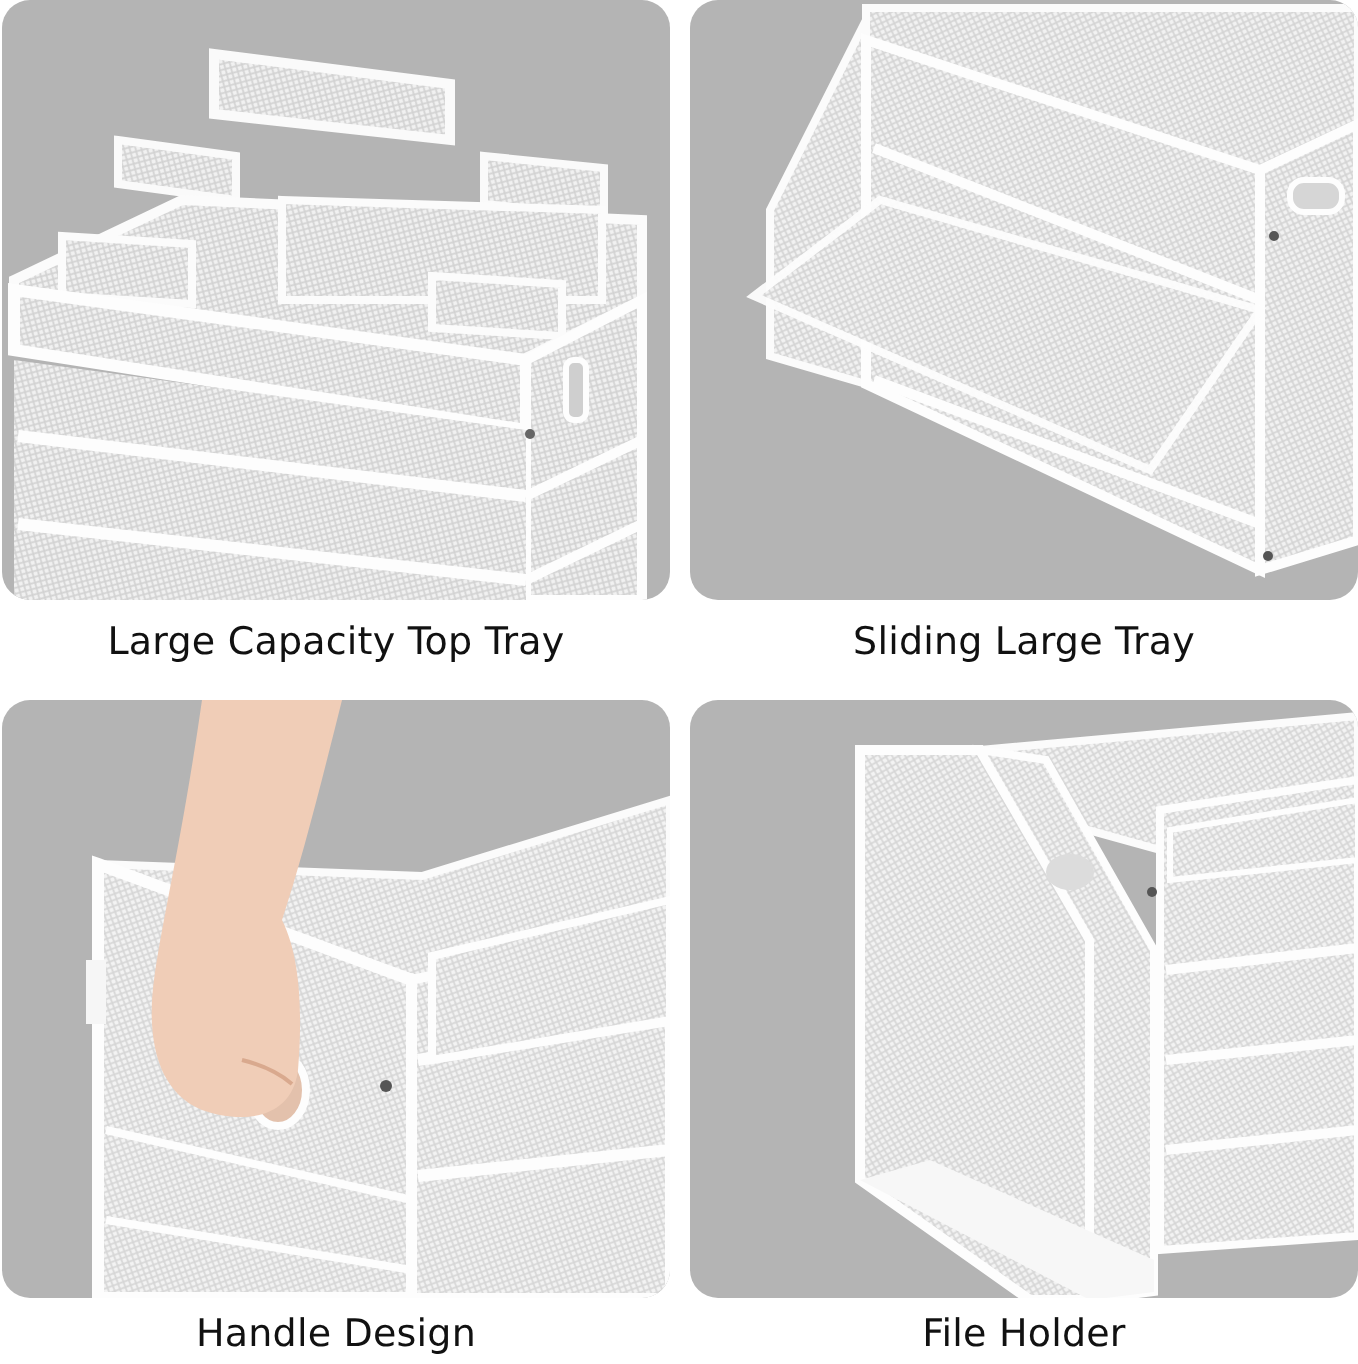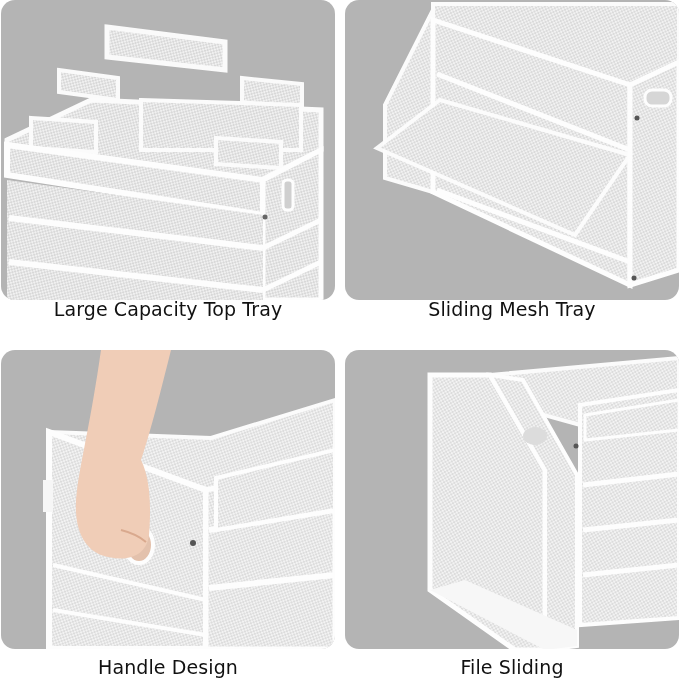--- a/index.html
+++ b/index.html
@@ -8,21 +8,21 @@
     .cell { position: absolute; width: 334px; }
     .panel { position: absolute; left: 0; top: 0; width: 334px; height: 300px;
              background: #b4b4b4; border-radius: 14px; overflow: hidden; }
     .panel svg { display: block; }
     .caption { position: absolute; left: 0; width: 334px; text-align: center;
                font-size: 19px; color: #111111; letter-spacing: 0.1px; }
     #cell-0 { left: 1px; top: 0px; }
     #cell-1 { left: 345px; top: 0px; }
     #cell-2 { left: 1px; top: 350px; }
     #cell-3 { left: 345px; top: 350px; }
-    #cell-0 .caption, #cell-1 .caption { top: 298px; }
+    #cell-0 .caption, #cell-1 .caption { top: 310px; }
     #cell-2 .caption, #cell-3 .caption { top: 306px; text-align: center; }
     #cell-2 .panel, #cell-3 .panel { height: 299px; }
   </style>
 </head>
 <body>
 
 <div class="cell" id="cell-0">
   <div class="panel">
     <svg width="334" height="300" viewBox="0 0 334 300">
       <defs>
@@ -76,21 +76,21 @@
 
       <line x1="92" y1="74" x2="285" y2="150" stroke="#fdfdfd" stroke-width="5"></line>
       <line x1="92" y1="190" x2="285" y2="262" stroke="#fdfdfd" stroke-width="5"></line>
 
       <polygon points="32,148 95,100 285,155 230,235" fill="url(#mesh1)" stroke="#fdfdfd" stroke-width="4" opacity="0.95"></polygon>
       <circle cx="292" cy="118" r="2.5" fill="#555"></circle>
       <circle cx="289" cy="278" r="2.5" fill="#555"></circle>
       <rect x="300" y="90" width="26" height="16" rx="7" fill="#d6d6d6" stroke="#fdfdfd" stroke-width="3"></rect>
     </svg>
   </div>
-  <div class="caption">Sliding Mesh Tray</div>
+  <div class="caption">Sliding Large Tray</div>
 </div>
 
 <div class="cell" id="cell-2">
   <div class="panel">
     <svg width="334" height="299" viewBox="0 0 334 299">
       <defs>
         <pattern id="mesh2" width="4" height="4" patternUnits="userSpaceOnUse" patternTransform="rotate(25)">
           <rect width="4" height="4" fill="#f3f3f3"></rect>
           <path d="M0 0 L4 4 M4 0 L0 4" stroke="#d6d6d6" stroke-width="0.8"></path>
         </pattern>
@@ -137,14 +137,14 @@
 
       <polygon points="235,55 334,40 334,268 235,275" fill="url(#mesh3)" stroke="#fdfdfd" stroke-width="4"></polygon>
       <line x1="238" y1="135" x2="334" y2="124" stroke="#fdfdfd" stroke-width="5"></line>
       <line x1="238" y1="180" x2="334" y2="170" stroke="#fdfdfd" stroke-width="5"></line>
       <line x1="238" y1="225" x2="334" y2="215" stroke="#fdfdfd" stroke-width="5"></line>
       <polygon points="240,65 334,50 334,80 240,90" fill="url(#mesh3)" stroke="#fdfdfd" stroke-width="3"></polygon>
       <circle cx="231" cy="96" r="2.5" fill="#555"></circle>
       <ellipse cx="190" cy="86" rx="12" ry="9" fill="#dcdcdc"></ellipse>
     </svg>
   </div>
-  <div class="caption">File Sliding</div>
+  <div class="caption">File Holder</div>
 </div>
 
 </body></html>

